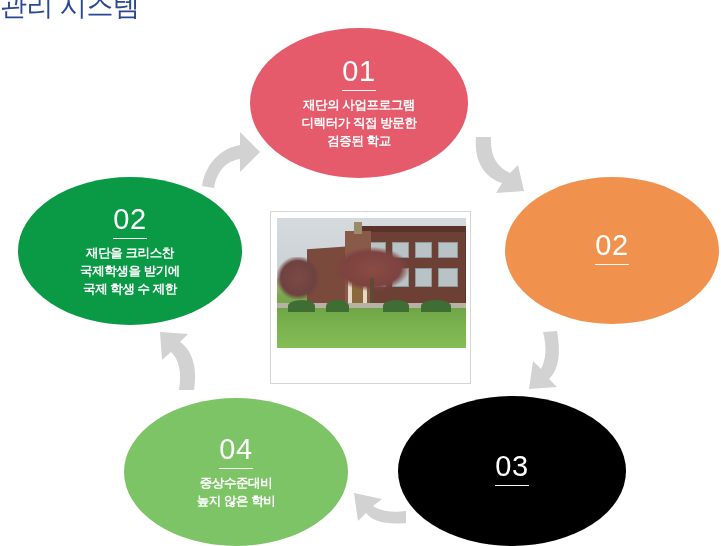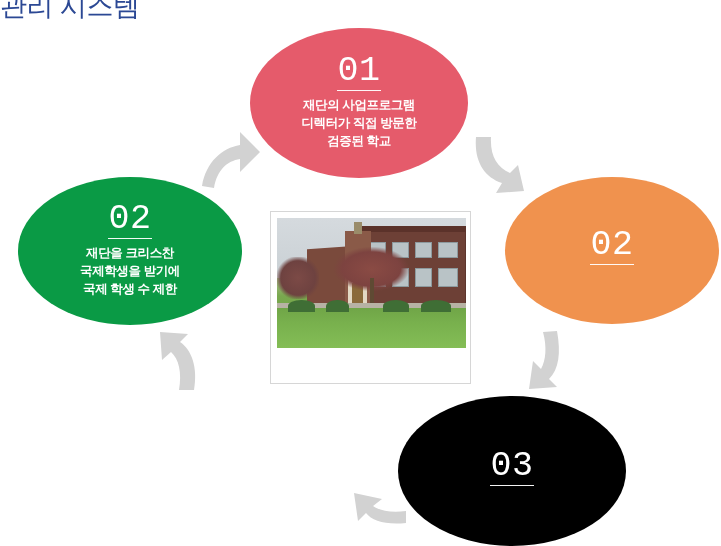--- a/index.html
+++ b/index.html
@@ -37,29 +37,28 @@
     position: absolute;
     border-radius: 50%;
     color: #ffffff;
     text-align: center;
     display: flex;
     flex-direction: column;
     align-items: center;
     justify-content: center;
   }
   .node .num {
-    font-size: 35px;
+    font-size: 29px;
     line-height: 29px;
     font-weight: 300;
     letter-spacing: 0.5px;
     padding-bottom: 4px;
     margin-bottom: 5px;
     border-bottom: 1.6px solid rgba(255,255,255,0.95);
     display: inline-block;
-    font-family: Liberation Mono, monospace;
   }
   .node .desc {
     font-size: 12.5px;
     line-height: 18px;
     font-weight: 700;
     letter-spacing: -0.4px;
     white-space: pre-line;
   }
 
   #node-01 { left: 250px; top: 28px;  width: 218px; height: 150px; background: #e55b6b; }
@@ -197,20 +196,25 @@
   </div>
 
   <div class="node" id="node-02" style="background: rgb(240, 146, 78);">
     <div class="num">02</div>
   </div>
 
   <div class="node" id="node-03" style="background: #000000;">
     <div class="num">03</div>
   </div>
 
+  <div class="node" id="node-04" style="background: rgb(124, 196, 102);">
+    <div class="num">04</div>
+    <div class="desc">중상수준대비
+높지 않은 학비</div>
+  </div>
 
   <div class="node" id="node-05" style="background: rgb(10, 154, 69);">
     <div class="num">02</div>
     <div class="desc">재단을 크리스찬
 국제학생을 받기에
 국제 학생 수 제한</div>
   </div>
 
   <div class="arrow" id="arrow-1" style="left:196px; top:128px;">
     <svg width="66" height="64" viewBox="0 0 66 64">

